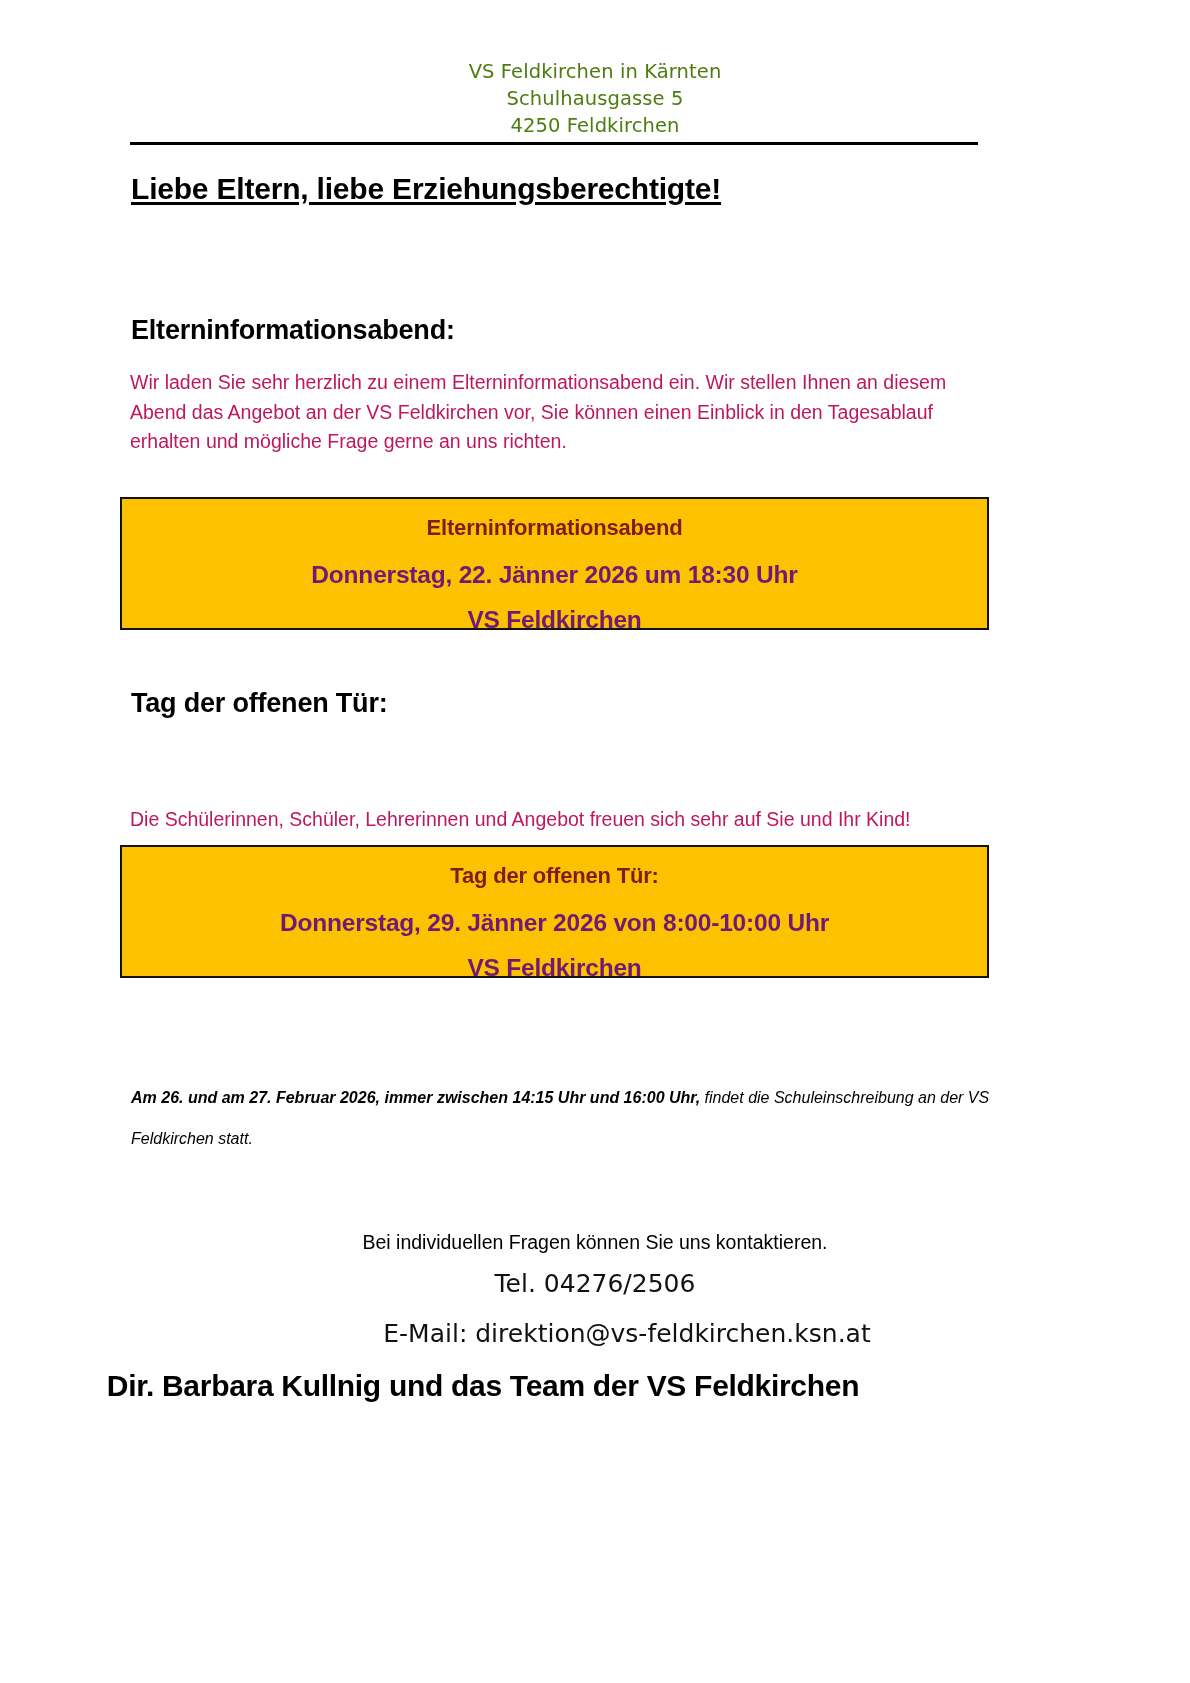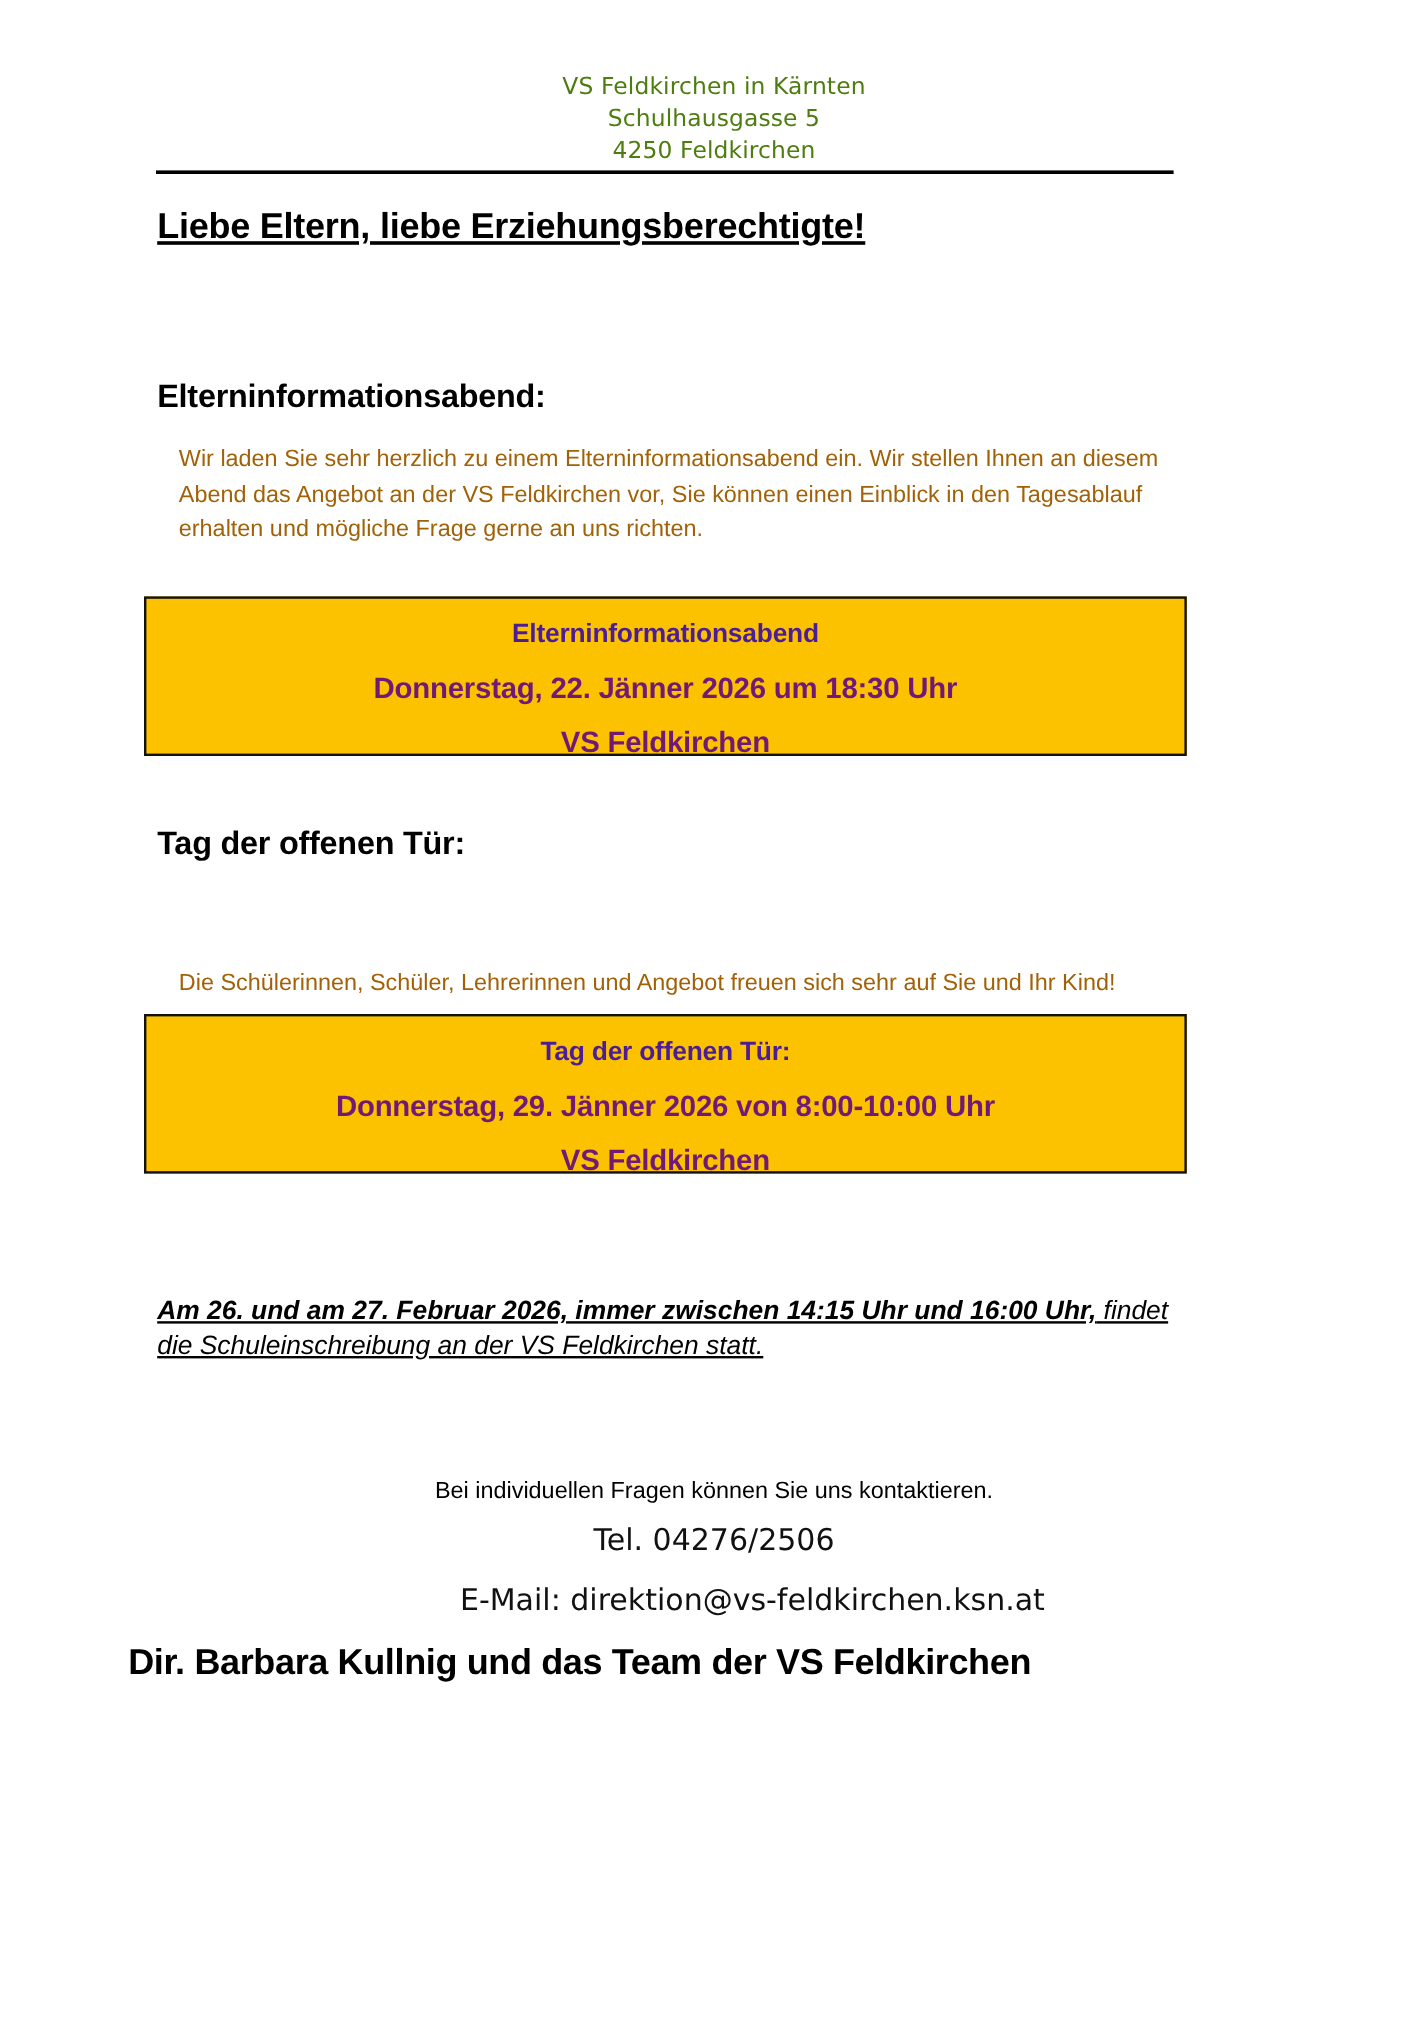--- a/index.html
+++ b/index.html
@@ -73,26 +73,26 @@
     line-height: 34px;
     letter-spacing: -0.2px;
     white-space: nowrap;
   }
   #heading-eltern { top: 313px; }
   #heading-tag    { top: 686px; }
 
   
   .body-text {
     position: absolute;
-    left: 149px;
+    left: 130px;
     width: 854px;
     font-family: "Liberation Sans", sans-serif;
     font-size: 19.5px;
     line-height: 29.5px;
-    color: #a16207;
+    color: #be185d;
     text-align: left;
   }
   #para-eltern { top: 368px; }
   #para-tag-1  { top: 740px; width: 856px; }
   #para-tag-2  { top: 805px; width: 870px; }
 
   
   .highlight-box {
     position: absolute;
     left: 120px;
@@ -105,21 +105,21 @@
     padding-bottom: 14px;
   }
   #box-eltern { top: 497px; height: 133px; }
   #box-tag    { top: 845px; height: 133px; }
 
   .box-title {
     font-family: "Liberation Sans", sans-serif;
     font-weight: bold;
     font-size: 22px;
     line-height: 30px;
-    color: #4c1d95;
+    color: #7f1d1d;
     margin: 0 0 16px 0;
     letter-spacing: -0.2px;
   }
   .box-line {
     font-family: "Liberation Sans", sans-serif;
     font-weight: bold;
     font-size: 24.5px;
     line-height: 32px;
     color: #701a75;
     margin: 0 0 13px 0;
@@ -128,23 +128,22 @@
   .box-line.last { margin-bottom: 0; }
 
   
   .enrollment {
     position: absolute;
     top: 1077px;
     left: 131px;
     width: 860px;
     font-family: "Liberation Sans", sans-serif;
     font-style: italic;
-    font-size: 22px;
-    line-height: 29px;
-    text-decoration: underline;
+    font-size: 16px;
+    line-height: 41px;
   }
   .enrollment b { font-weight: bold; }
 
   
   .contact-note {
     position: absolute;
     top: 1228px;
     left: 0;
     width: 1190px;
     text-align: center;

